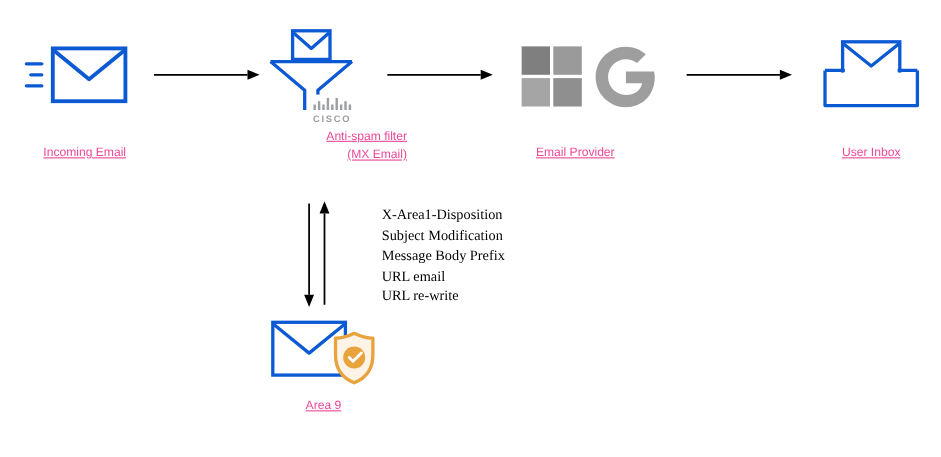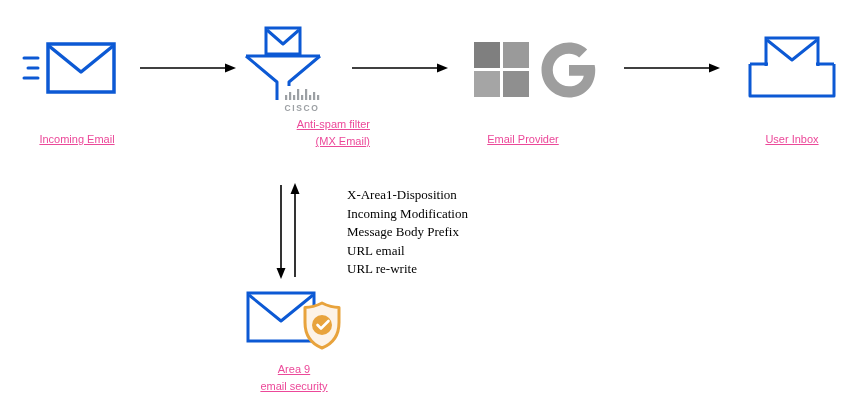--- a/index.html
+++ b/index.html
@@ -115,33 +115,32 @@
     <svg width="32" height="96" viewBox="0 0 32 96">
       <line x1="9" y1="2" x2="9" y2="85" stroke="#000" stroke-width="1.6"></line>
       <polygon points="4.5,85 13.5,85 9,96" fill="#000"></polygon>
       <line x1="23" y1="94" x2="23" y2="11" stroke="#000" stroke-width="1.6"></line>
       <polygon points="18.5,11 27.5,11 23,0" fill="#000"></polygon>
     </svg>
   </div>
 
   <div class="abs annotations" style="left:347px;top:186px;width:230px;font-family:Liberation Serif, serif;">
     <div>X-Area1-Disposition</div>
-    <div>Incoming Modification</div>
+    <div>Subject Modification</div>
     <div>Message Body Prefix</div>
     <div>URL email</div>
     <div>URL re-write</div>
   </div>
 
   <div class="abs" style="left:244px;top:283px;">
     <svg width="100" height="78" viewBox="0 0 100 78">
       <rect x="4" y="10" width="66" height="48" fill="#fff" stroke="#0c59d4" stroke-width="3"></rect>
       <path d="M5,12 L37,38 L69,12" fill="none" stroke="#0c59d4" stroke-width="3" stroke-linejoin="round"></path>
       <path d="M78,20 c-6,3 -12,4.5 -17,4.5 v15 c0,13 7,21.5 17,25.5 c10,-4 17,-12.5 17,-25.5 v-15 c-5,0 -11,-1.5 -17,-4.5 z" fill="#fdf3e7" stroke="#e8a33c" stroke-width="3" stroke-linejoin="round"></path>
       <circle cx="78" cy="42" r="10" fill="#e8a33c"></circle>
       <path d="M73.5,42 l3.5,3.5 l7.5,-7.5" fill="none" stroke="#ffffff" stroke-width="2.6" stroke-linecap="round" stroke-linejoin="round"></path>
     </svg>
   </div>
   <div class="abs node-label" style="left:224px;top:361px;width:140px;">
     <div>Area 9</div>
-    <div>email security</div>
   </div>
 
 </div>
 
 </body></html>

